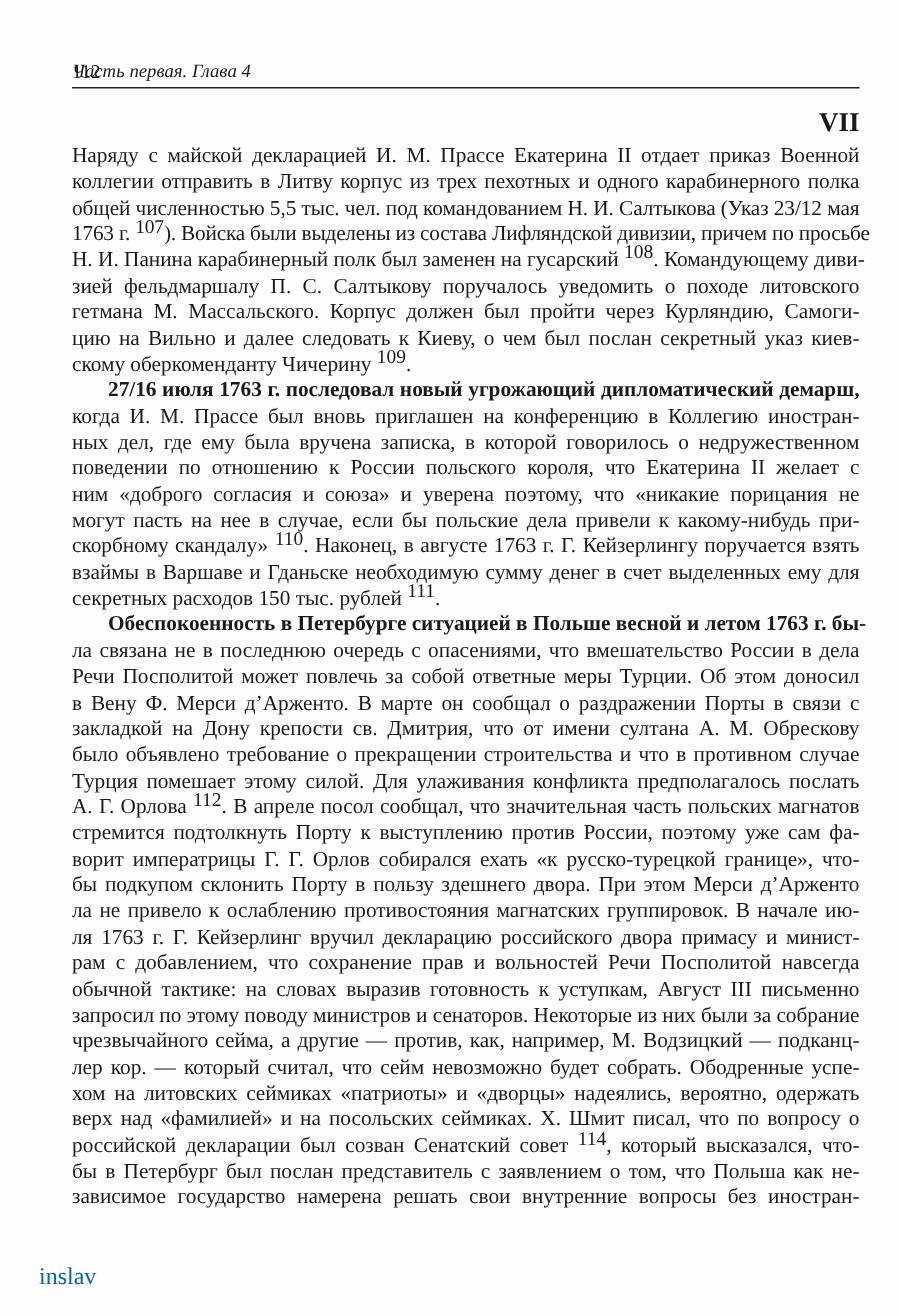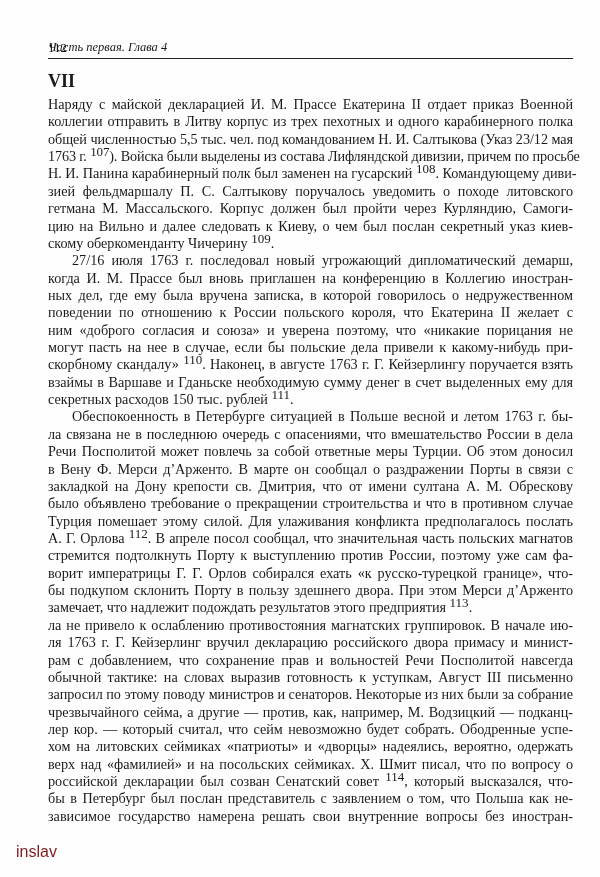--- a/index.html
+++ b/index.html
@@ -15,38 +15,38 @@
   }
   .running-title {
     position: absolute; left: 0; right: 0; top: 2px; text-align: left;
     font-style: italic; font-size: 12.5px;
   }
   .header-rule {
     position: absolute; left: 0; top: 20px; width: 525px; height: 0;
     border-top: 1.3px solid #222;
   }
   .section-heading {
-    position: absolute; left: 48px; width: 525px; top: 70px; text-align: left;
+    position: absolute; left: 48px; width: 525px; top: 70px; text-align: right;
     font-weight: bold; font-size: 18px; line-height: 22px;
   }
   .body-text {
     position: absolute; left: 48px; top: 96px; width: 525px;
     font-size: 14.2px; line-height: 17.37px;
   }
   .line {
     display: block; white-space: nowrap; height: 17.37px; overflow: visible;
     text-align: justify; text-align-last: justify;
   }
-  .line.indent { padding-left: 24px; }
+  .line.indent { padding-left: 24px; font-weight: bold; }
   .line.last { text-align-last: left; }
   sup { font-size: 13px; line-height: 0; vertical-align: 5px; }
   .watermark {
-    position: absolute; left: 16px; top: 843px;
-    font-family: Liberation Sans, sans-serif;
-    font-size: 16px; color: #7f1d1d;
+    position: absolute; left: 26px; top: 843px;
+    font-family: Liberation Serif, serif;
+    font-size: 16px; color: #0369a1;
   }
 </style>
 </head>
 <body>
 
 <div class="page-header">
   <span class="page-number">112</span>
   <span class="running-title">Часть первая. Глава 4</span>
   <div class="header-rule"></div>
 </div>
@@ -76,21 +76,20 @@
     <span class="line"><span>ла связана не в последнюю очередь с опасениями, что вмешательство России в дела</span></span>
     <span class="line"><span>Речи Посполитой может повлечь за собой ответные меры Турции. Об этом доносил</span></span>
     <span class="line"><span>в Вену Ф. Мерси д’Арженто. В марте он сообщал о раздражении Порты в связи с</span></span>
     <span class="line"><span>закладкой на Дону крепости св. Дмитрия, что от имени султана А. М. Обрескову</span></span>
     <span class="line"><span>было объявлено требование о прекращении строительства и что в противном случае</span></span>
     <span class="line"><span>Турция помешает этому силой. Для улаживания конфликта предполагалось послать</span></span>
     <span class="line"><span>А. Г. Орлова </span><sup>112</sup><span>. В апреле посол сообщал, что значительная часть польских магнатов</span></span>
     <span class="line"><span>стремится подтолкнуть Порту к выступлению против России, поэтому уже сам фа-</span></span>
     <span class="line"><span>ворит императрицы Г. Г. Орлов собирался ехать «к русско-турецкой границе», что-</span></span>
     <span class="line"><span>бы подкупом склонить Порту в пользу здешнего двора. При этом Мерси д’Арженто</span></span>
-    <span class="line last"><span>замечает, что надлежит подождать результатов этого предприятия </span><sup>113</sup><span>.</span></span>
     <span class="line"><span>ла не привело к ослаблению противостояния магнатских группировок. В начале ию-</span></span>
     <span class="line"><span>ля 1763 г. Г. Кейзерлинг вручил декларацию российского двора примасу и минист-</span></span>
     <span class="line"><span>рам с добавлением, что сохранение прав и вольностей Речи Посполитой навсегда</span></span>
     <span class="line"><span>обычной тактике: на словах выразив готовность к уступкам, Август III письменно</span></span>
     <span class="line" style="letter-spacing: -0.0127315px;"><span>запросил по этому поводу министров и сенаторов. Некоторые из них были за собрание</span></span>
     <span class="line"><span>чрезвычайного сейма, а другие — против, как, например, М. Водзицкий — подканц-</span></span>
     <span class="line"><span>лер кор. — который считал, что сейм невозможно будет собрать. Ободренные успе-</span></span>
     <span class="line"><span>хом на литовских сеймиках «патриоты» и «дворцы» надеялись, вероятно, одержать</span></span>
     <span class="line"><span>верх над «фамилией» и на посольских сеймиках. Х. Шмит писал, что по вопросу о</span></span>
     <span class="line"><span>российской декларации был созван Сенатский совет </span><sup>114</sup><span>, который высказался, что-</span></span>

